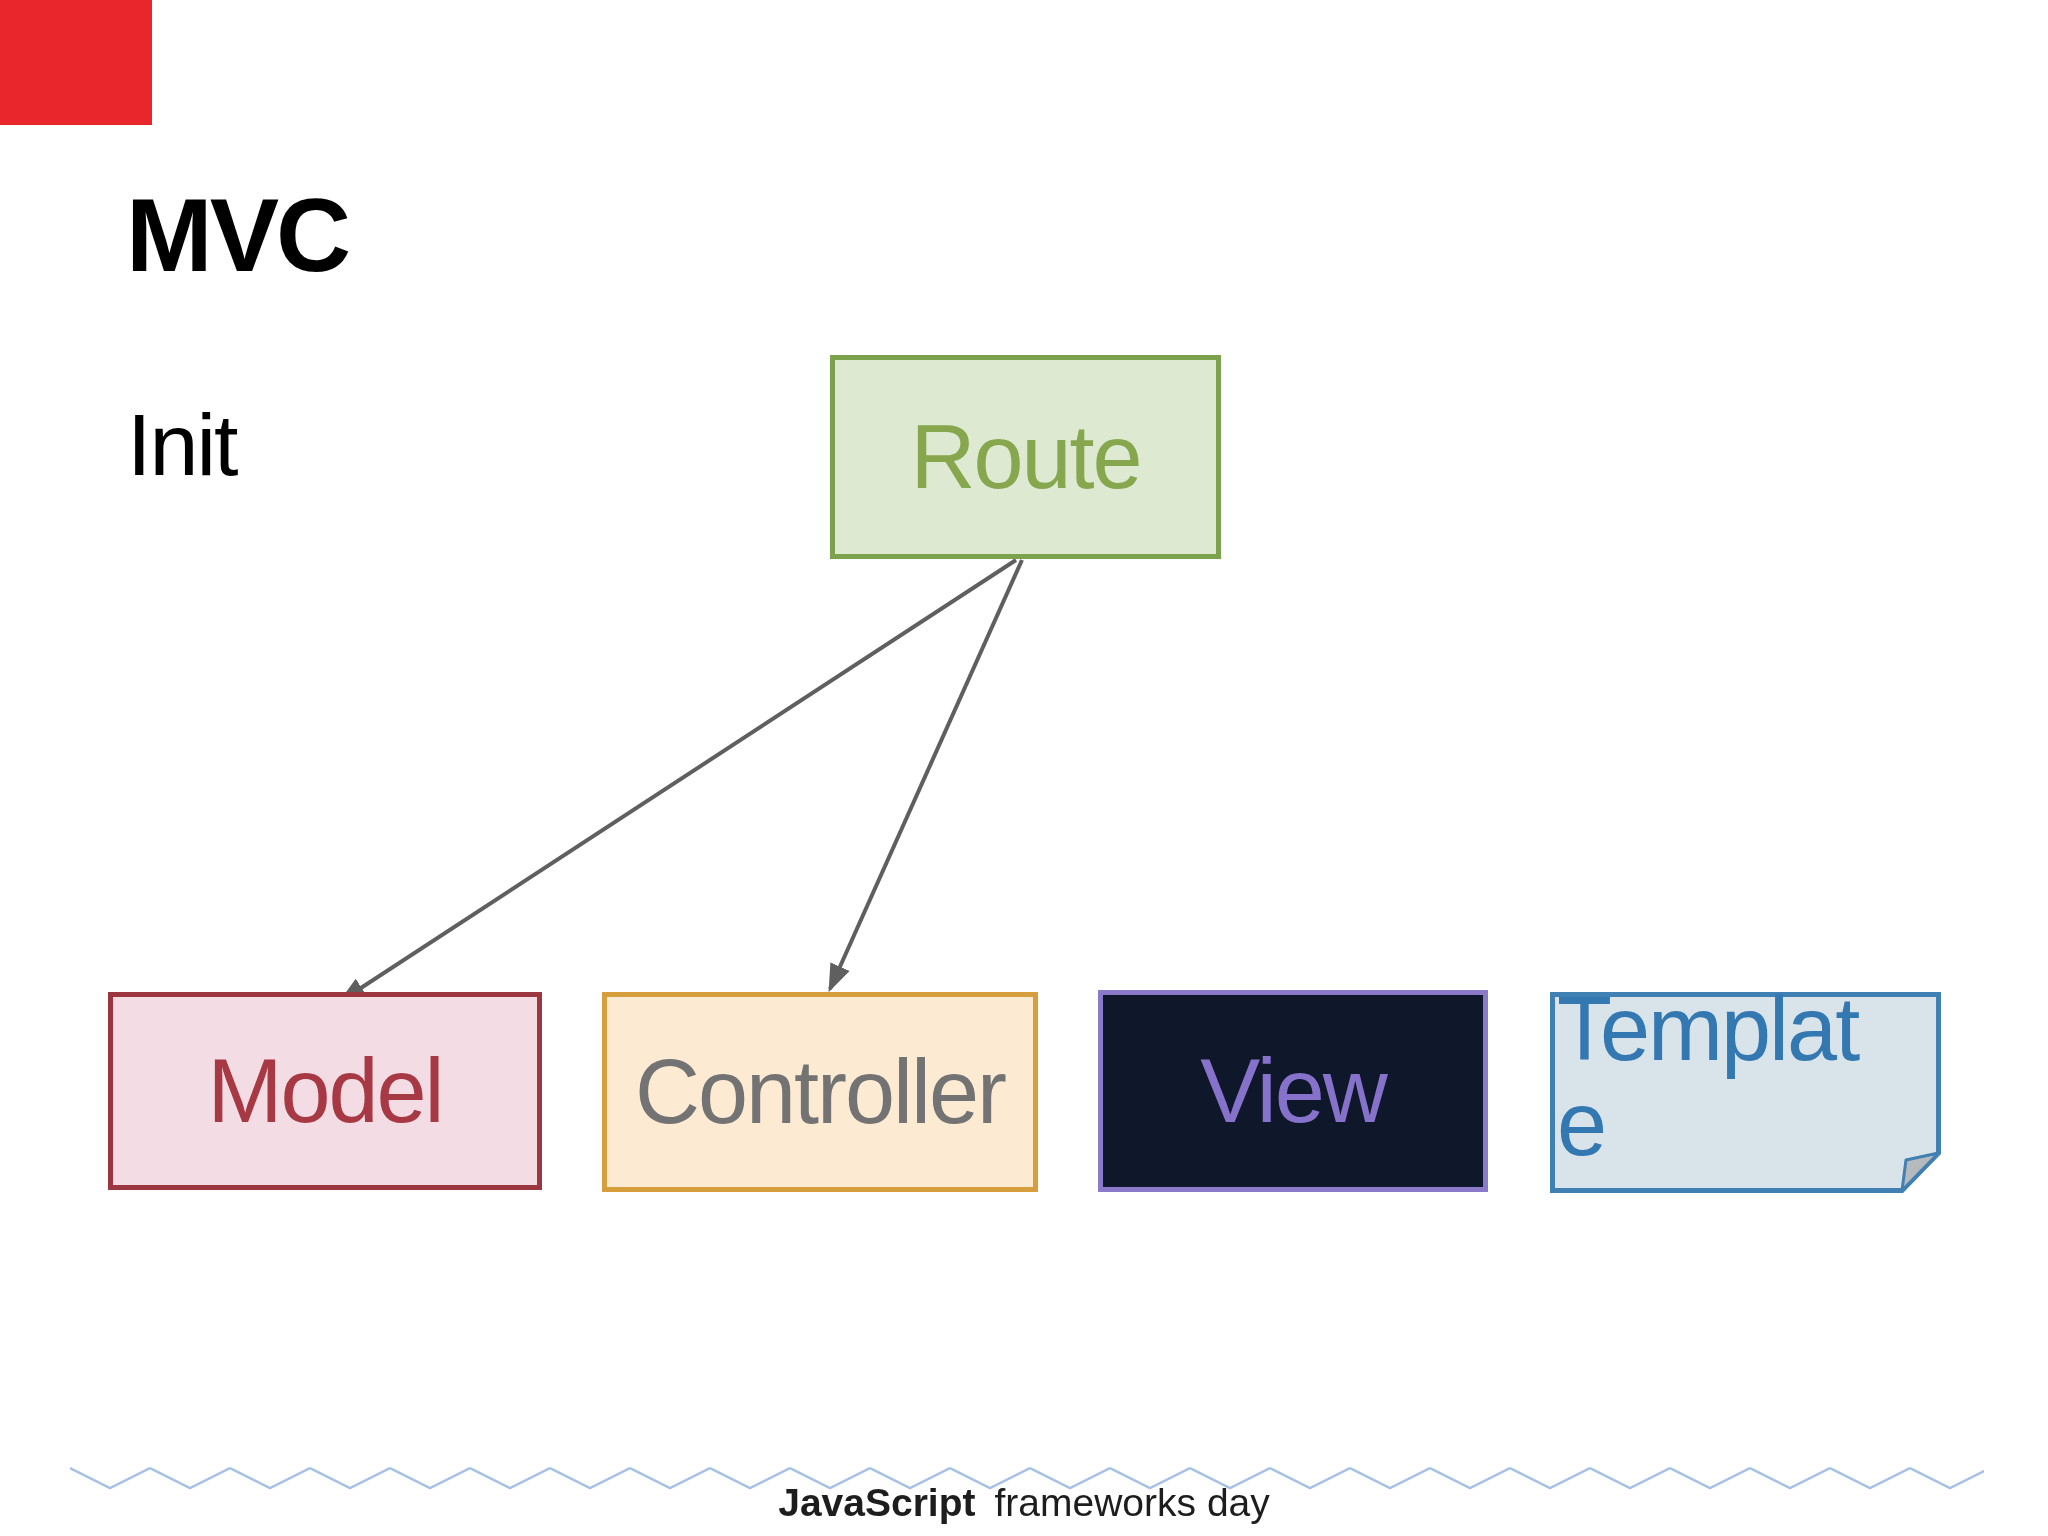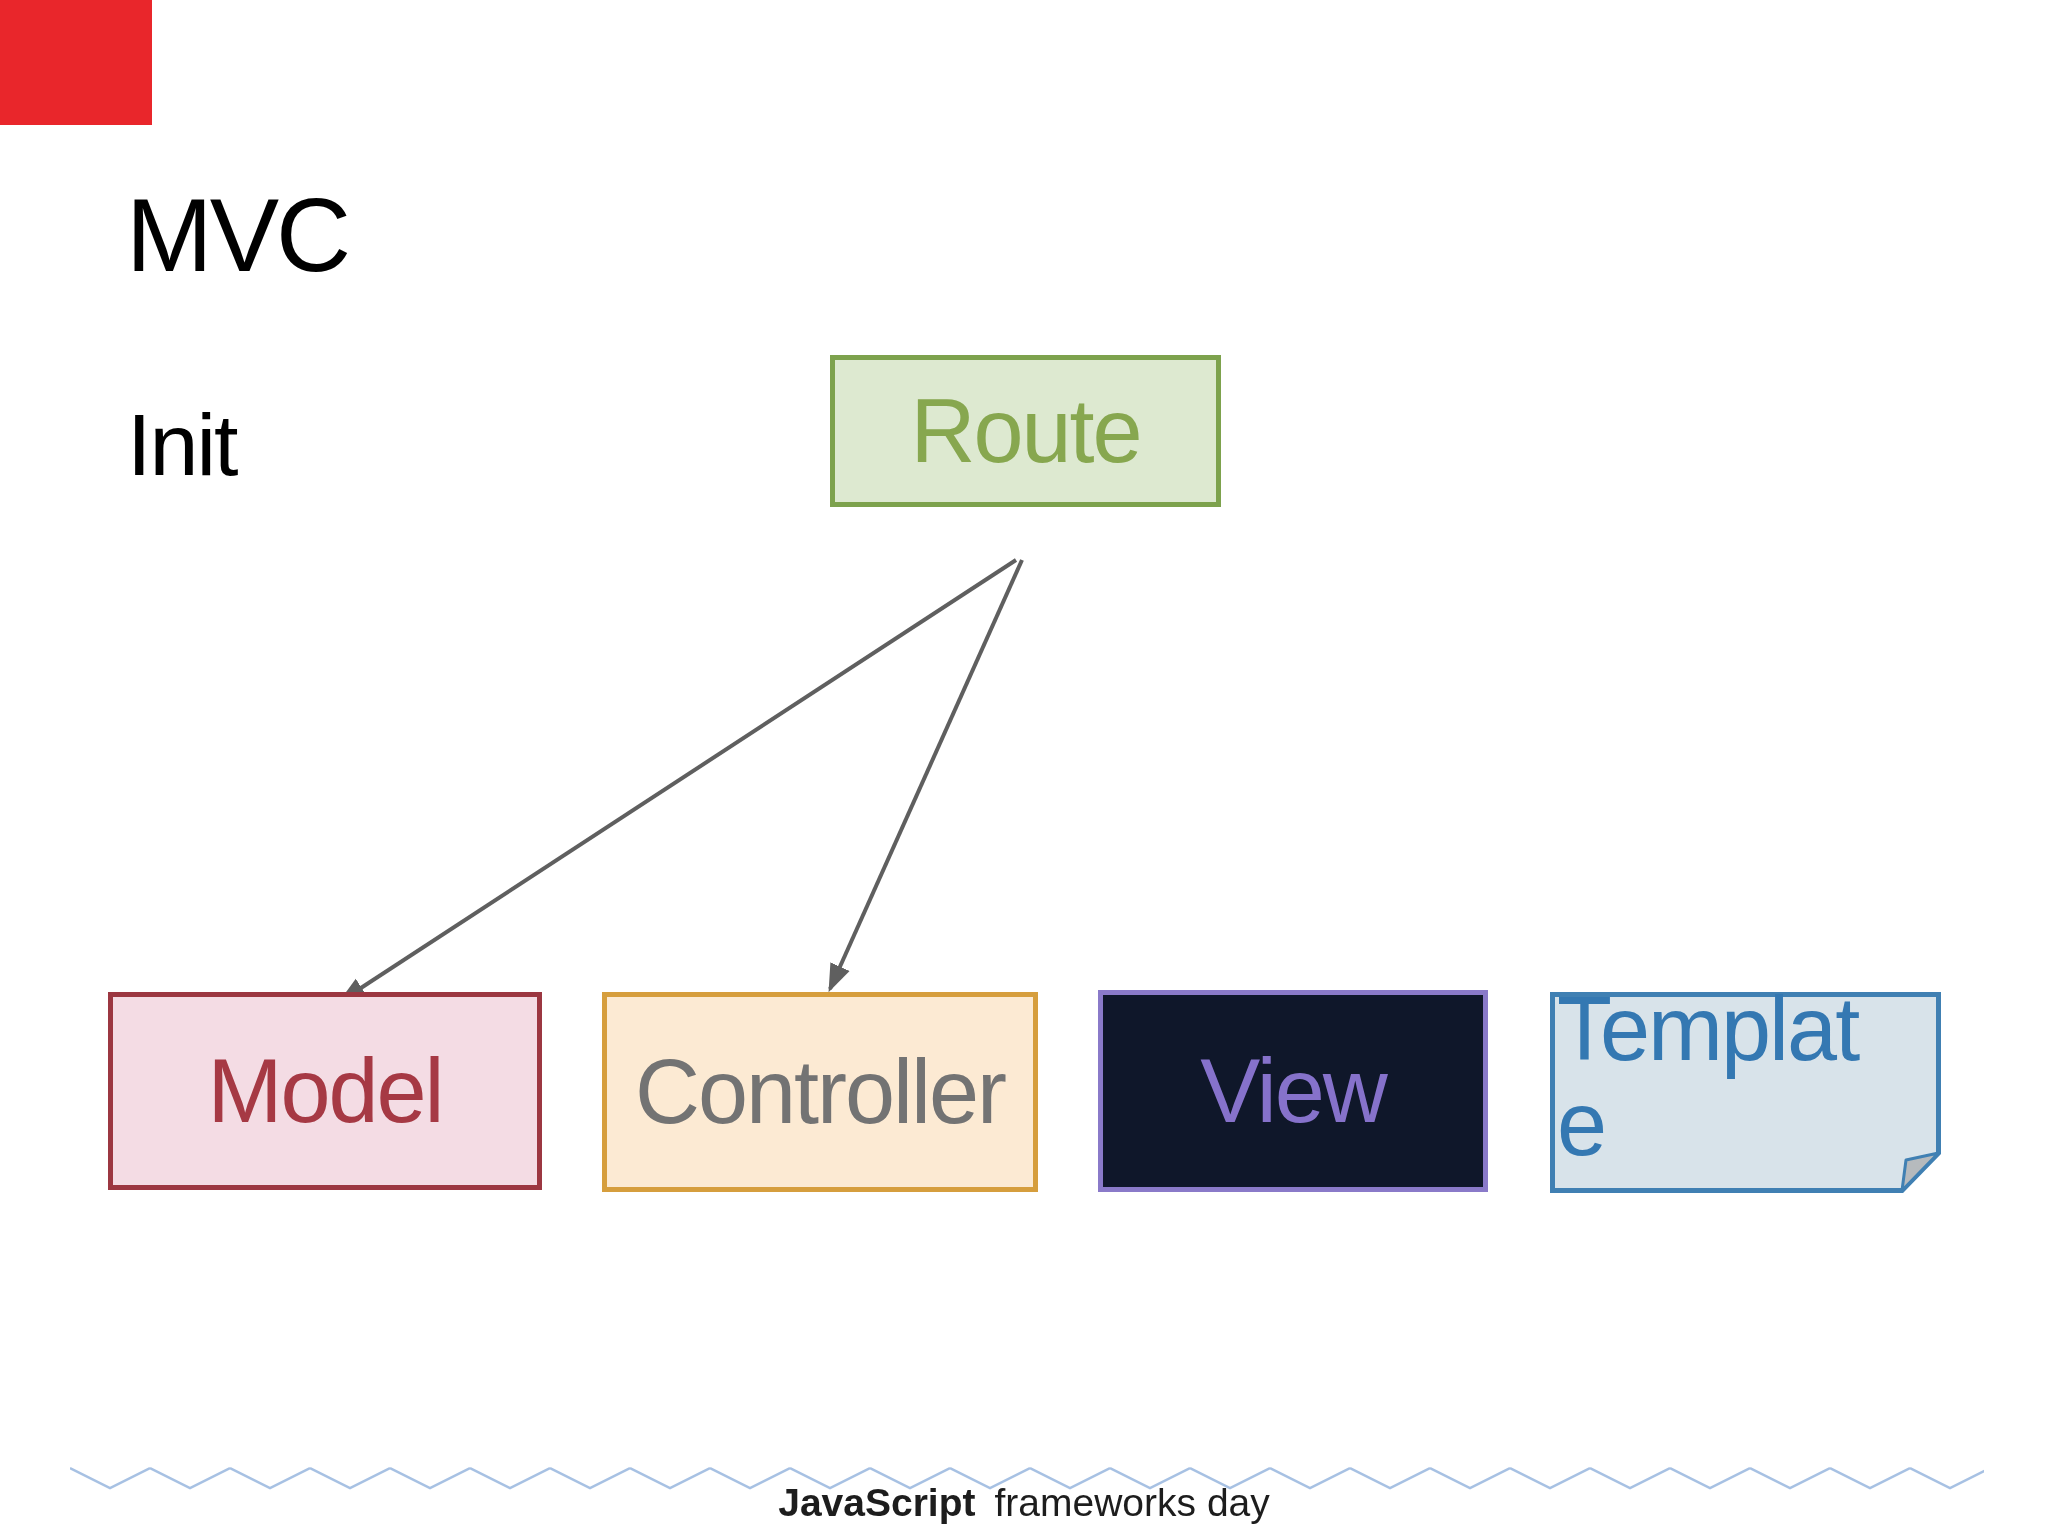--- a/index.html
+++ b/index.html
@@ -3,31 +3,31 @@
 <meta charset="utf-8">
 <style>
   html,body{margin:0;padding:0;background:#ffffff;}
   .slide{
     position:relative;width:2048px;height:1536px;background:#ffffff;
     font-family:"Liberation Sans",sans-serif;overflow:hidden;
   }
   .corner-accent{position:absolute;left:0;top:0;width:152px;height:125px;background:#e9262b;}
   .title{
     position:absolute;left:126px;top:183px;margin:0;
-    font-size:104px;font-weight:normal;letter-spacing:-3px;line-height:1;color:#000;
+    font-size:104px;font-weight:bold;letter-spacing:-3px;line-height:1;color:#000;
   }
   .subtitle{
     position:absolute;left:127px;top:401px;
     font-size:88px;letter-spacing:-2px;line-height:1;color:#000;
   }
   .node{
     position:absolute;display:flex;align-items:center;justify-content:center;
     box-sizing:border-box;border:5px solid;font-size:90px;letter-spacing:-2px;line-height:1;
   }
-  .node-route{left:830px;top:355px;width:391px;height:152px;background:#dde9d0;border-color:#7da24d;color:#87a74f;}
+  .node-route{left:830px;top:355px;width:391px;height:204px;background:#dde9d0;border-color:#7da24d;color:#87a74f;}
   .node-model{left:108px;top:992px;width:434px;height:198px;background:#f4dce4;border-color:#9c3741;color:#a63944;justify-content:center;}
   .node-controller{left:602px;top:992px;width:436px;height:200px;background:#fcead3;border-color:#d69e3d;color:#737373;}
   .node-view{left:1098px;top:990px;width:390px;height:202px;background:#0f172a;border-color:#8a7ac9;color:#8672cb;}
   .node-template{position:absolute;left:1550px;top:992px;width:391px;height:201px;border-radius:17px;}
   .node-template svg{position:absolute;left:0;top:0;}
   .note-label{
     position:absolute;left:7px;top:-10px;width:340px;
     font-size:90px;letter-spacing:-2px;line-height:1.05;color:#3478b2;
     word-break:break-all;
   }

